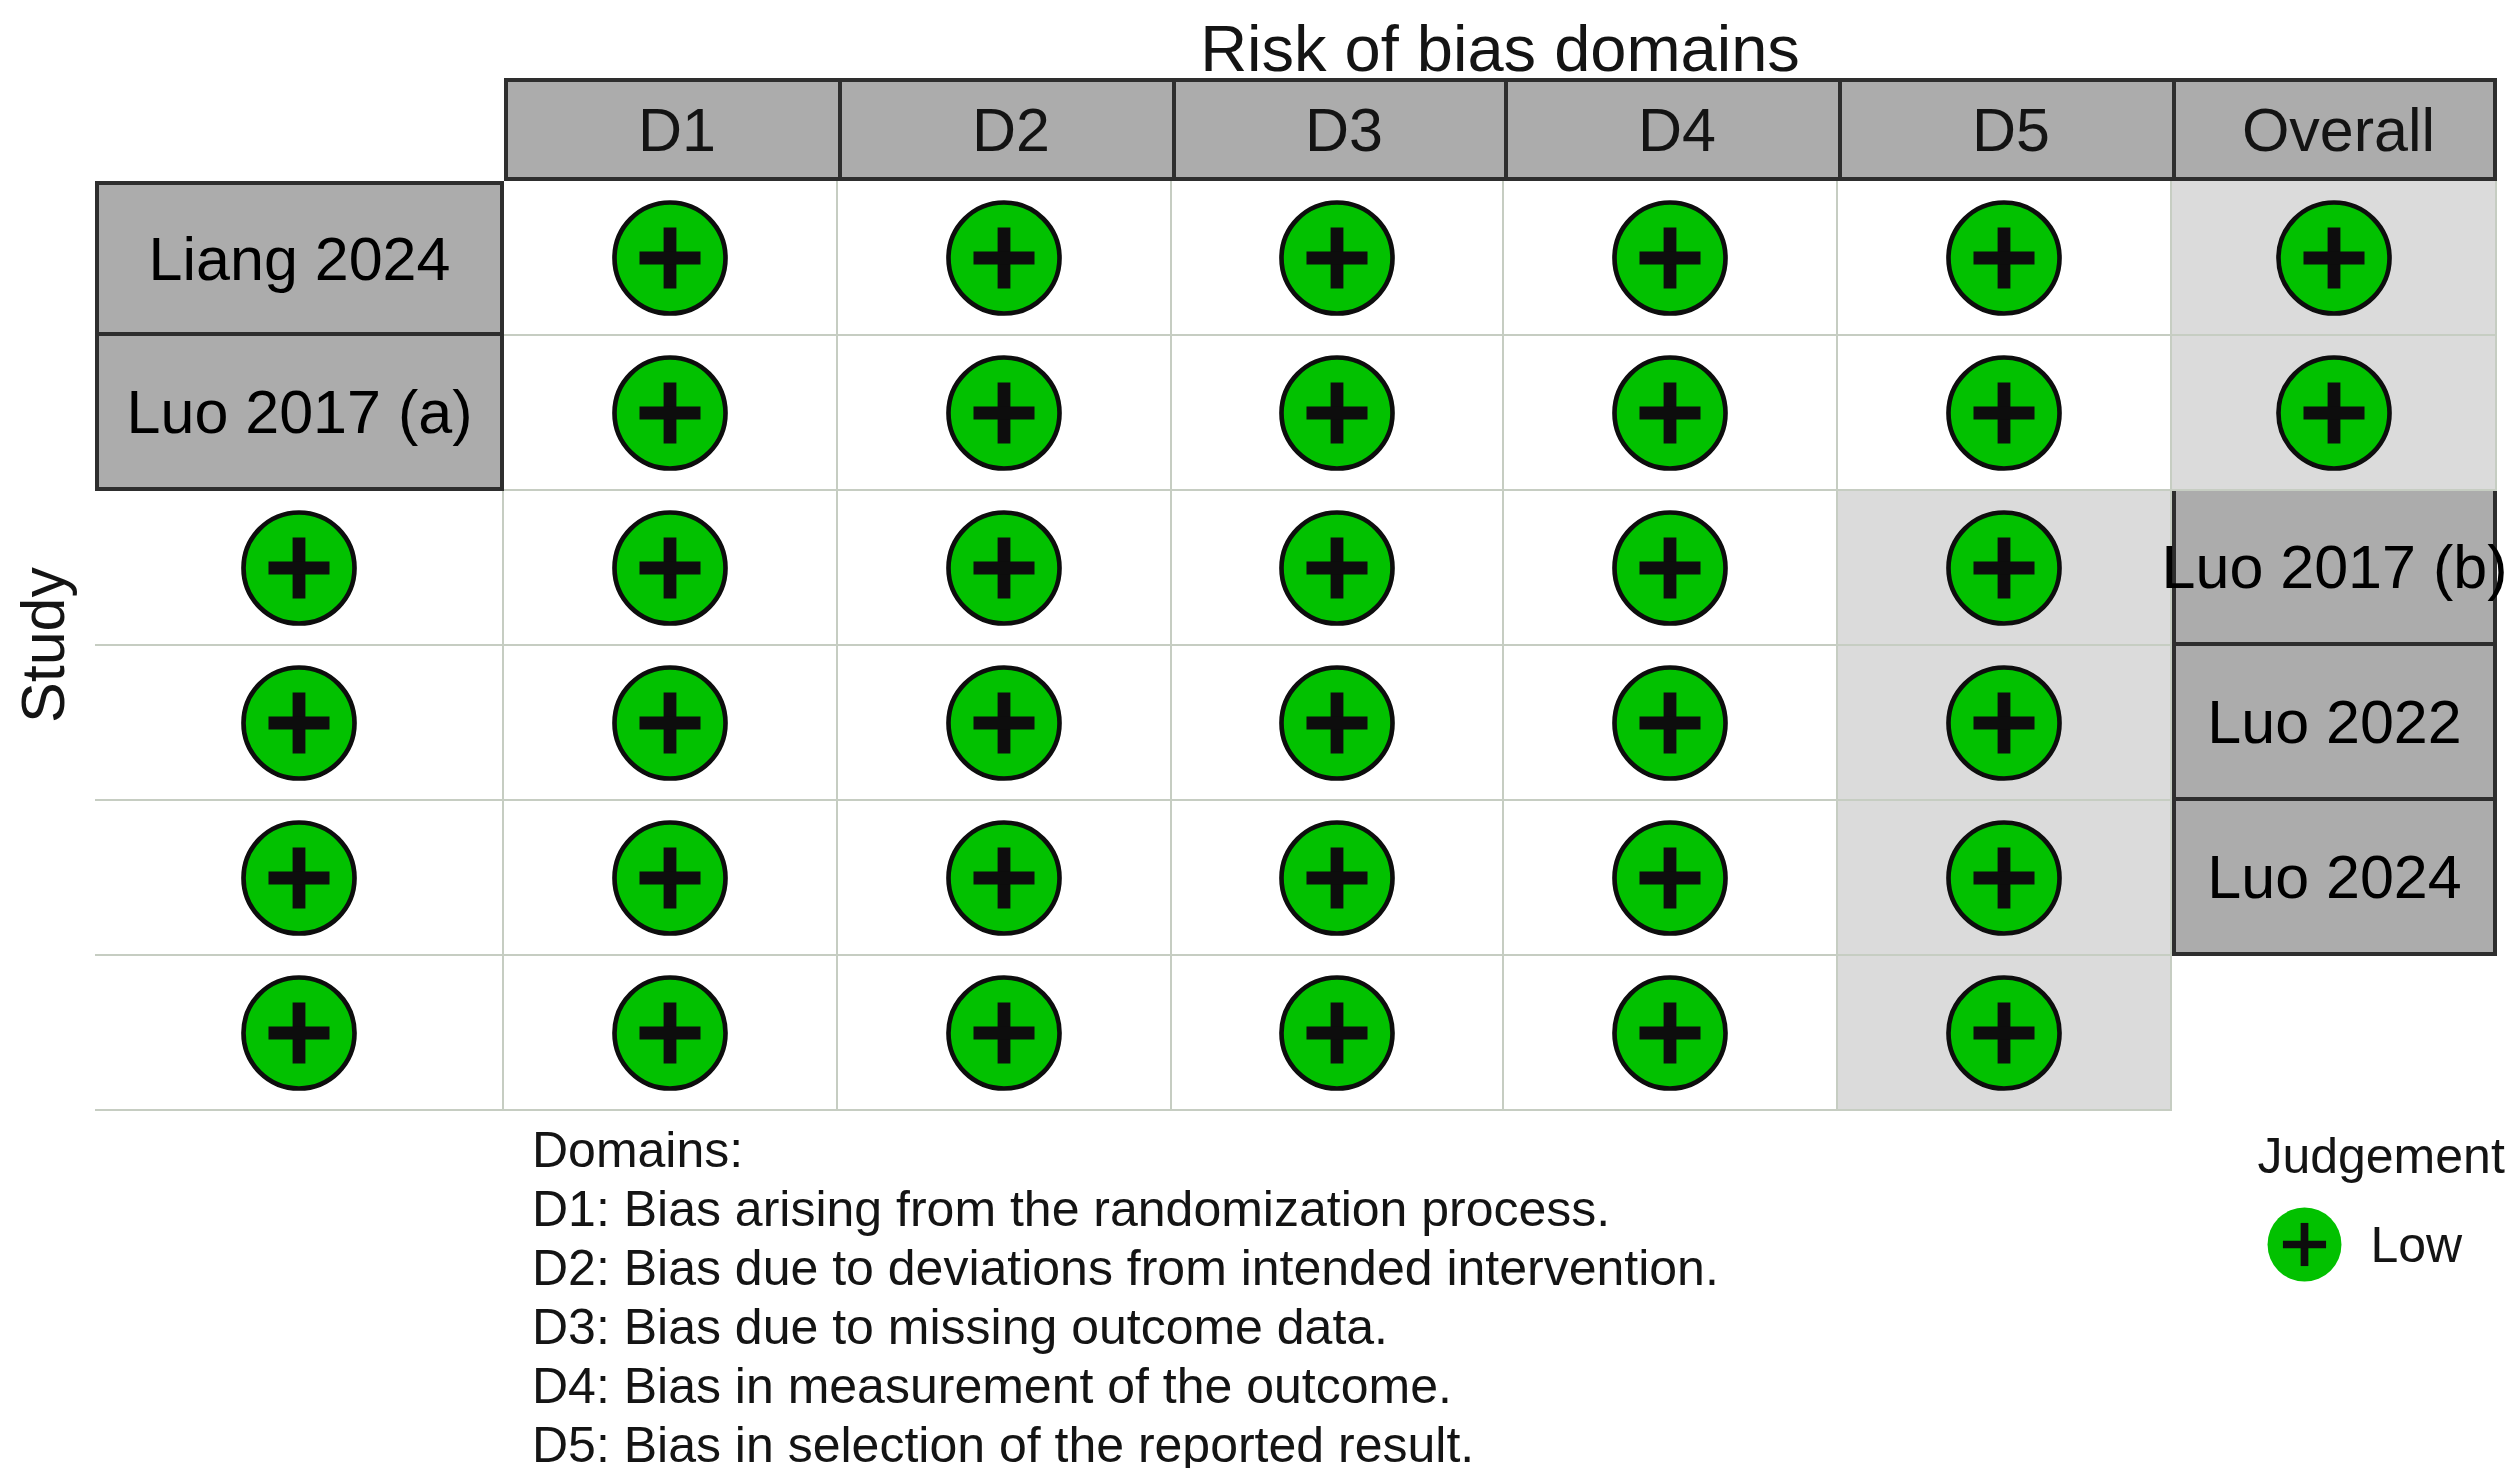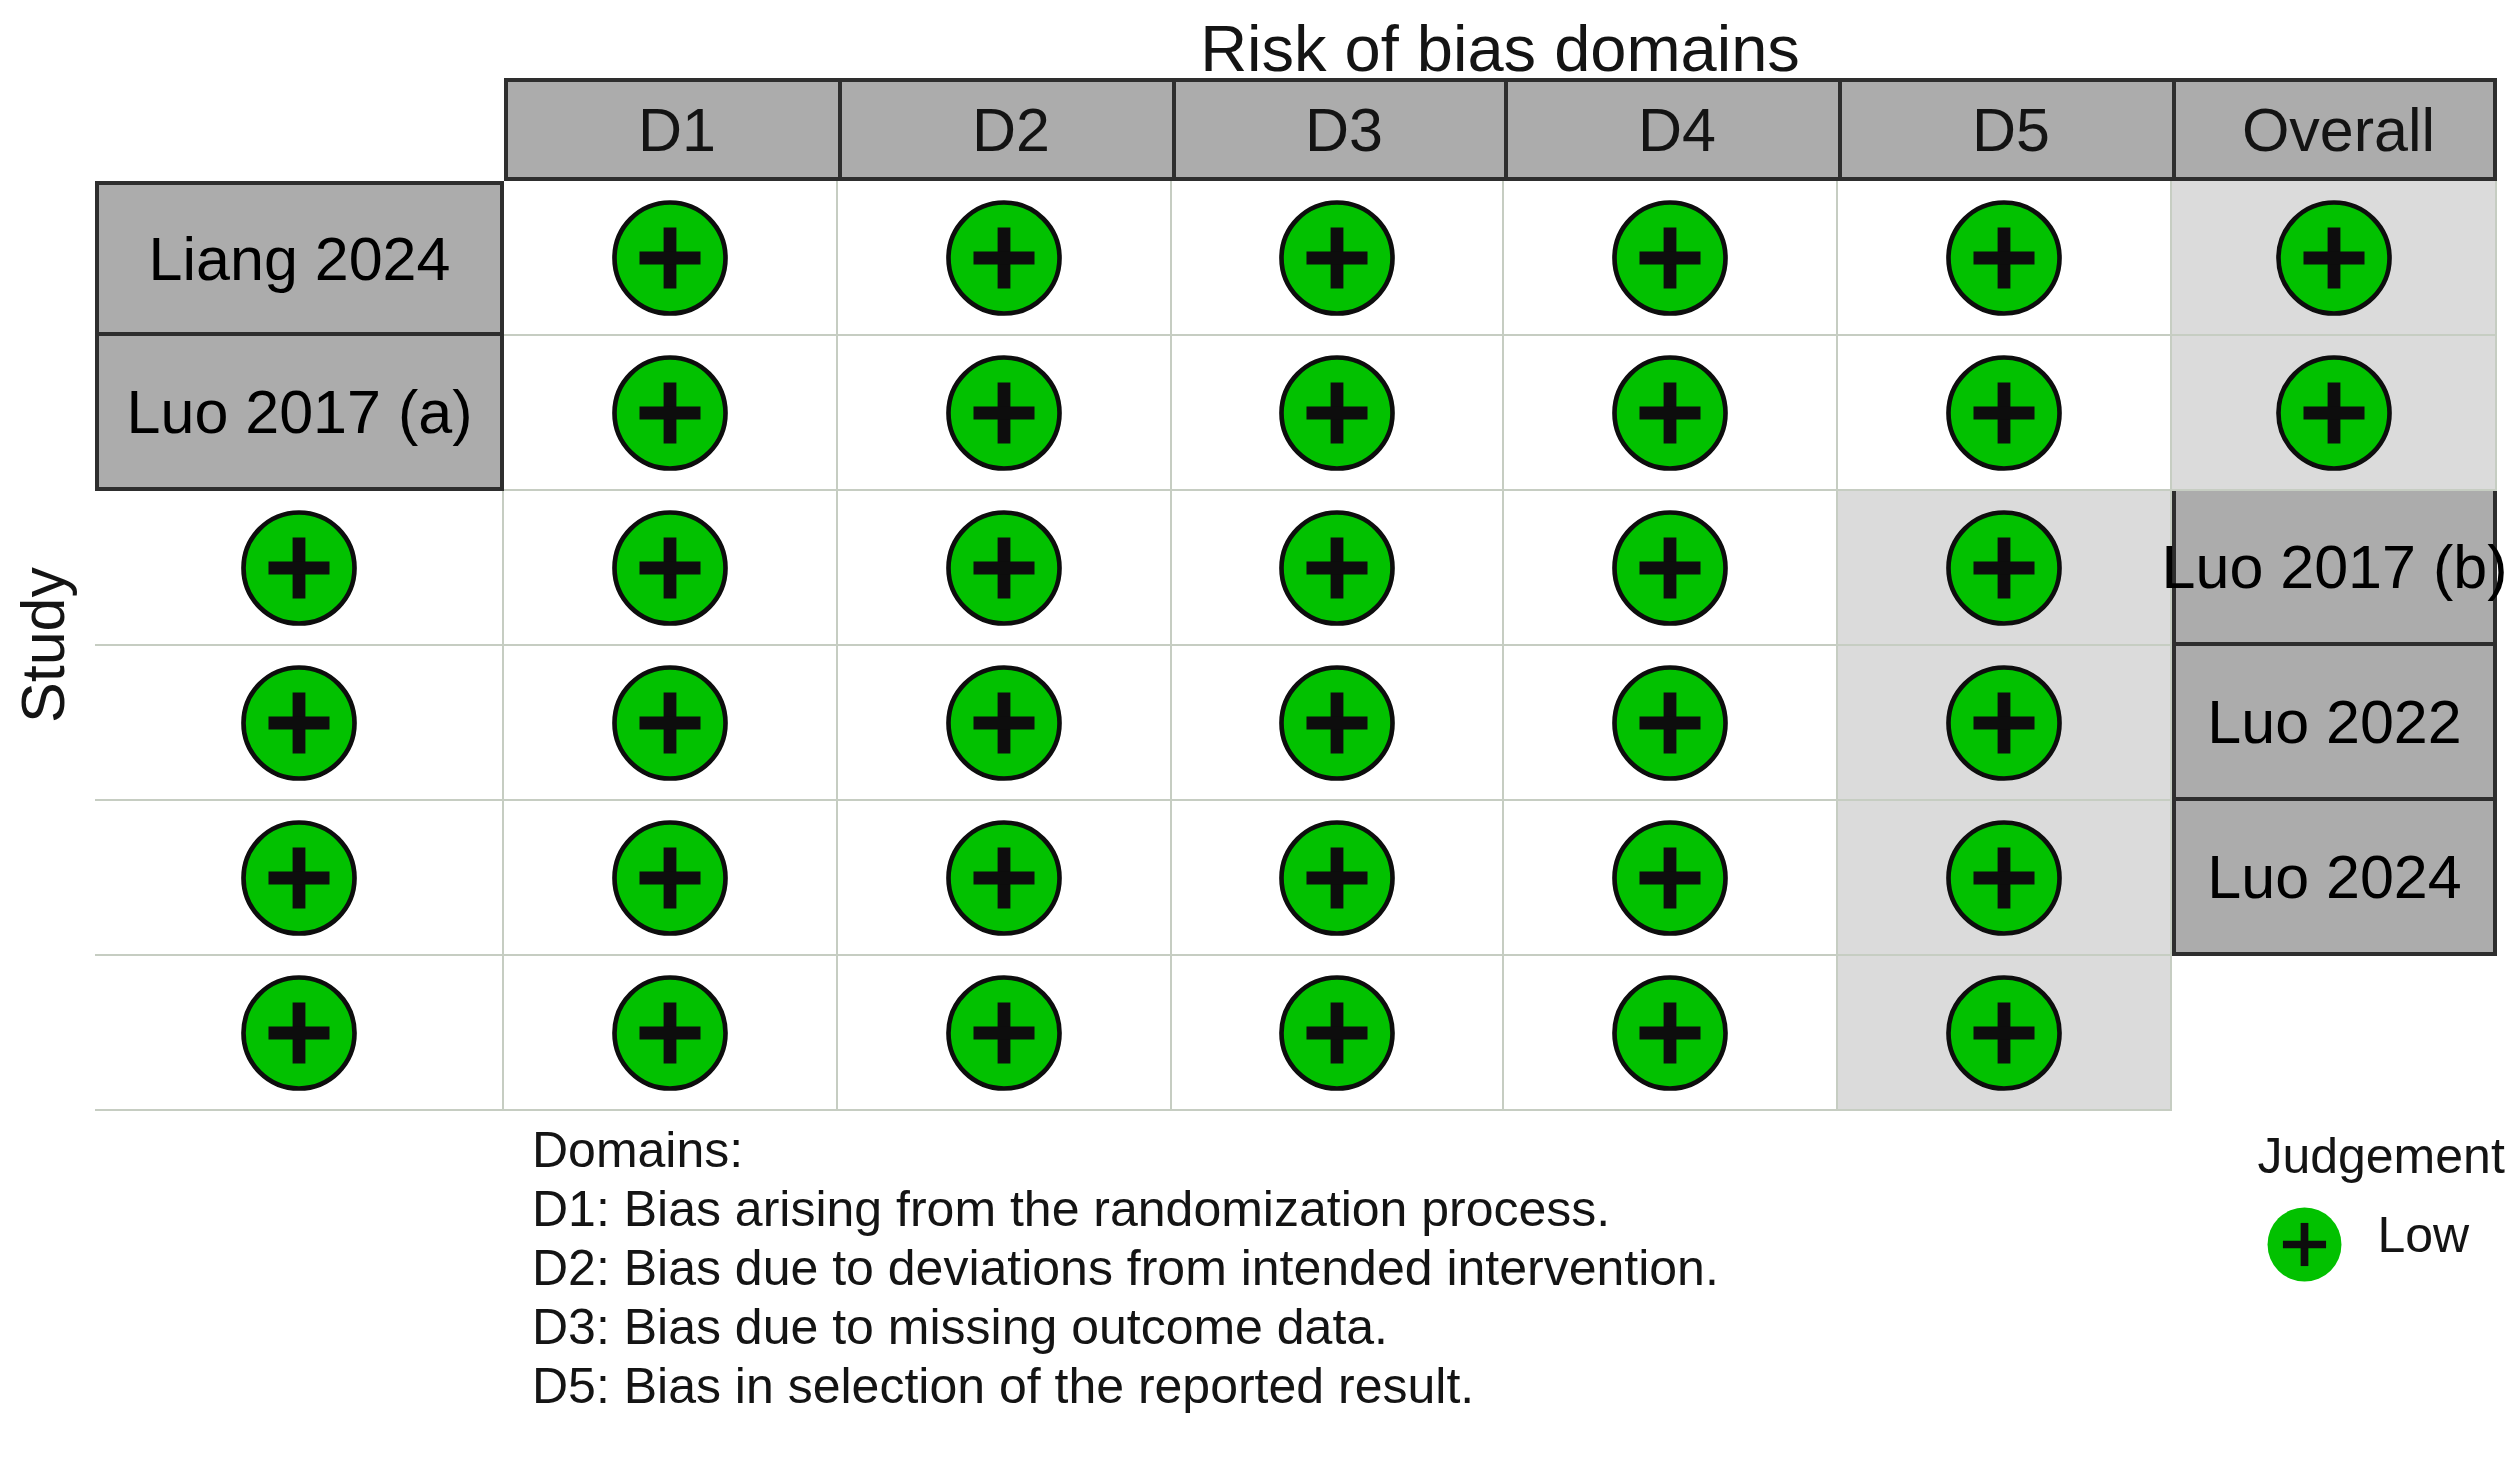--- a/index.html
+++ b/index.html
@@ -89,21 +89,21 @@
   .judgement-legend {
     position: absolute;
     left: 2252px; top: 1129px;
     width: 260px;
     color: #141414;
   }
   .judgement-heading { font-size: 50px; line-height: 54px; padding-left: 5.4px; white-space: nowrap; }
   .judgement-entry {
     margin-top: 23px;
     padding-left: 13.5px;
-    display: flex; align-items: flex-start; gap: 35px;
+    display: flex; align-items: center; gap: 28px;
   }
   .legend-circle { width: 77px; height: 77px; display: block; }
   .legend-circle .circ { fill: var(--low-green); stroke: none; }
   .legend-circle line { stroke: #0d0d0d; stroke-width: 10; }
   .judgement-entry-label { font-size: 50px; white-space: nowrap; }
 </style>
 </head>
 <body>
 
 <div class="figure">
@@ -378,20 +378,21 @@
         </svg>
       </div>
     </div>
 
   <div class="domains-legend">
     <div>Domains:</div>
     <div id="domain-lines">
         <div class="domain-line">D1: Bias arising from the randomization process.</div>
         <div class="domain-line">D2: Bias due to deviations from intended intervention.</div>
         <div class="domain-line">D3: Bias due to missing outcome data.</div>
+        <div class="domain-line">D4: Bias in measurement of the outcome.</div>
         <div class="domain-line">D5: Bias in selection of the reported result.</div>
       </div>
   </div>
 
   <div class="judgement-legend">
     <div class="judgement-heading">Judgement</div>
     <div class="judgement-entry">
       <svg class="legend-circle" viewBox="0 0 100 100" aria-hidden="true">
         <circle class="circ" cx="50" cy="50" r="48"></circle>
         <line x1="50" y1="22" x2="50" y2="78"></line>

